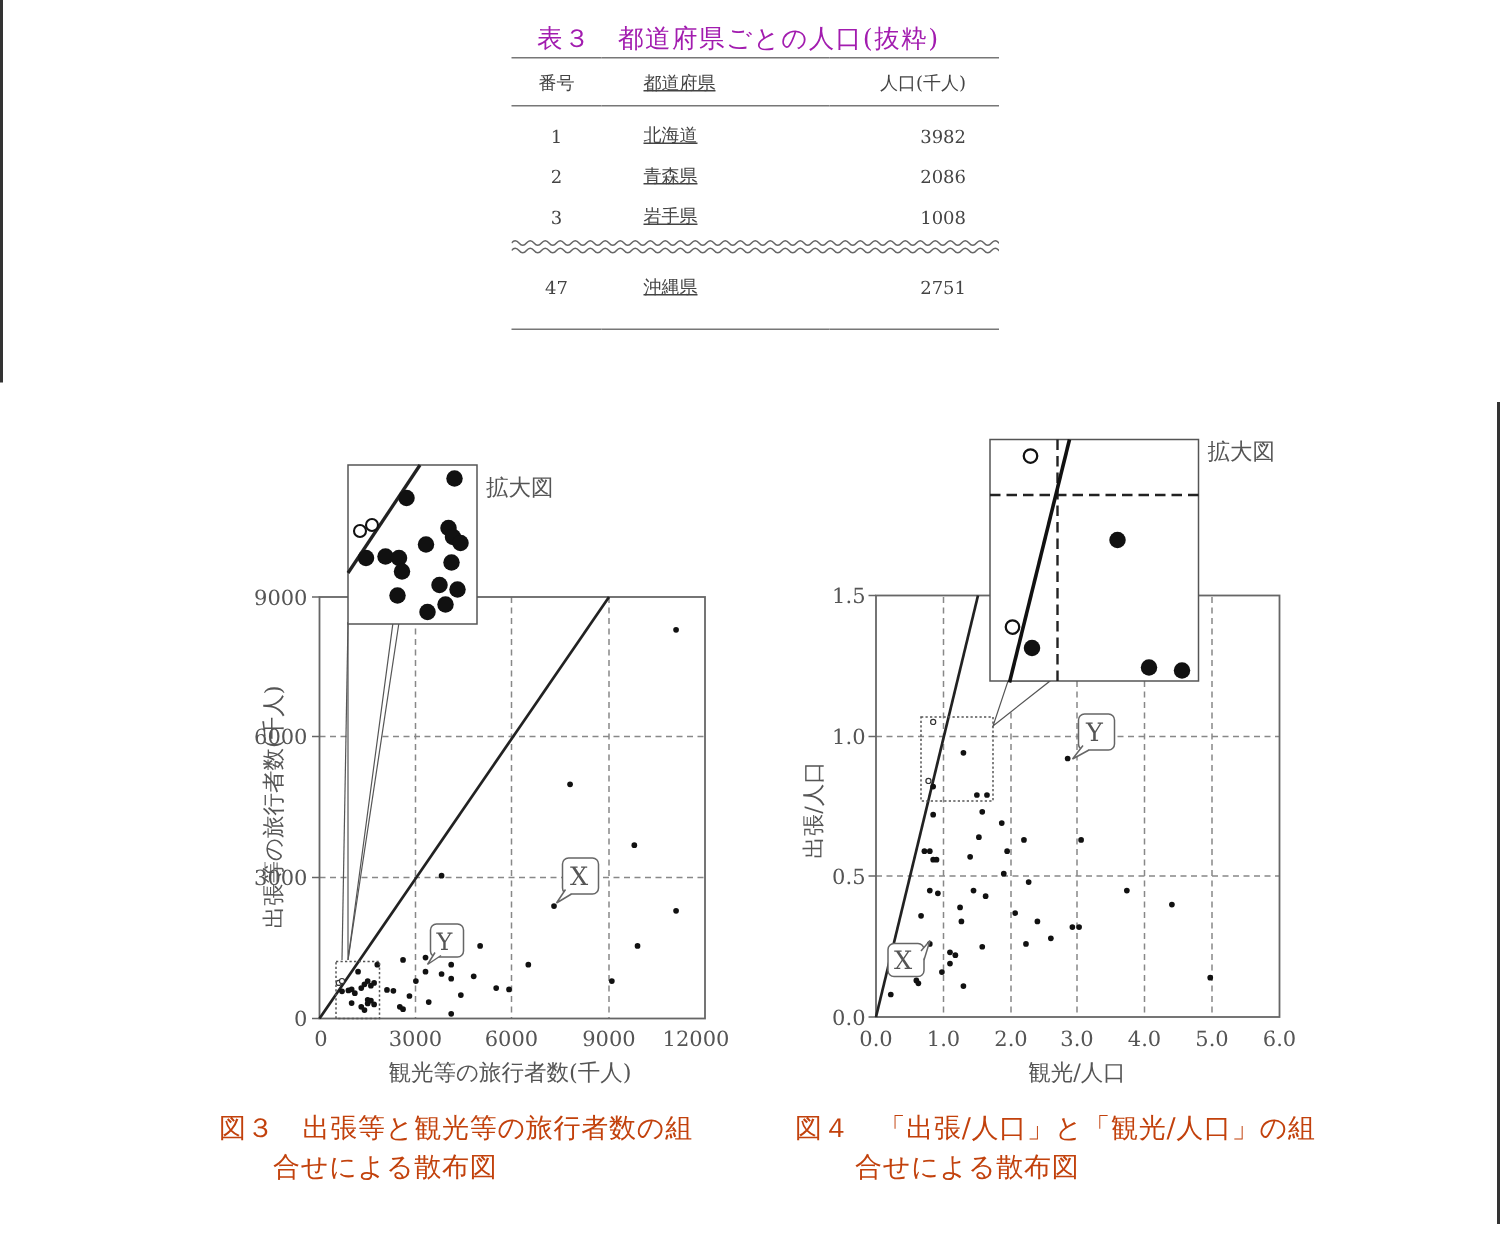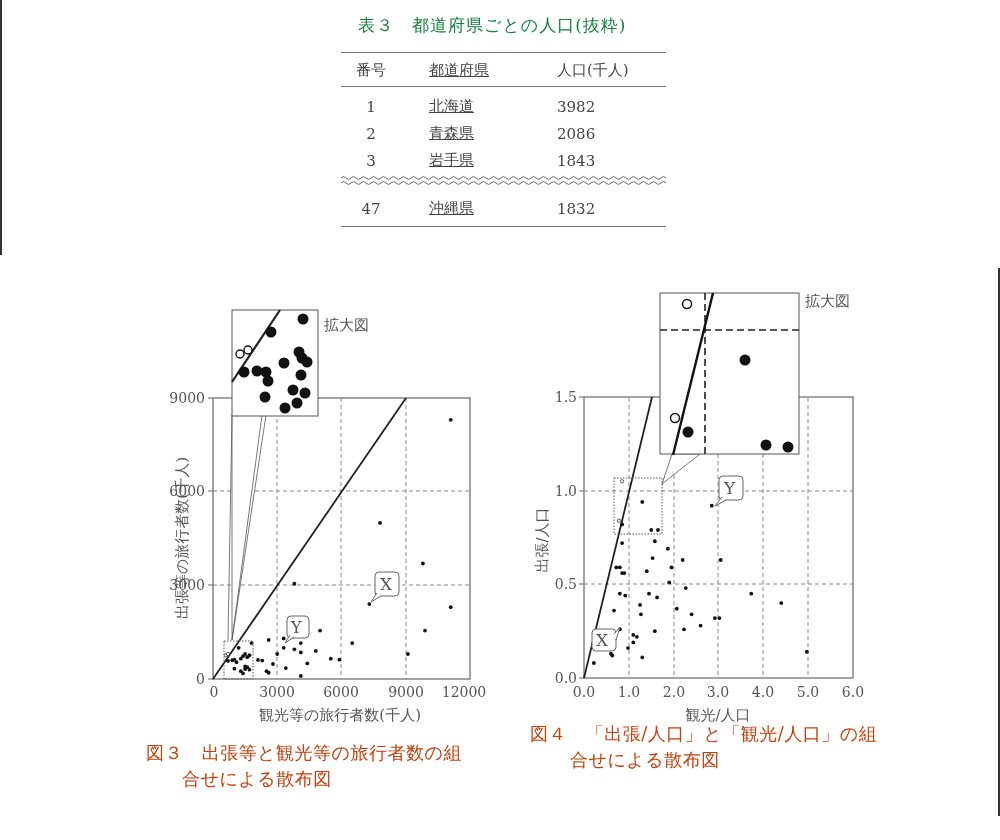--- a/index.html
+++ b/index.html
@@ -5,34 +5,34 @@
   html, body { margin: 0; padding: 0; }
   body {
     width: 1000px; height: 840px; position: relative; overflow: hidden;
     background: #ffffff; color: #333333;
     font-family: "DejaVu Serif", "Liberation Serif", serif;
   }
   .edge-left { position: absolute; left: 0; top: 0; width: 2px; height: 255px; background: #333; }
   .edge-right { position: absolute; left: 998px; top: 268px; width: 2px; height: 548px; background: #333; }
 
   
-  .tbl-title { position: absolute; left: 358px; top: 14px; font-size: 17px; letter-spacing: 1px; color: #15803d; }
+  .tbl-title { position: absolute; left: 358px; top: 14px; font-size: 17px; letter-spacing: 1px; color: #a21caf; }
   .tbl-title .num { margin-right: 18px; }
   table.pop {
-    position: absolute; left: 341px; top: 52px; width: 325px;
-    border-collapse: collapse; font-size: 15px; color: #444;
+    position: absolute; left: 341px; top: 38px; width: 325px;
+    border-collapse: collapse; font-size: 12px; color: #444;
   }
   table.pop th { font-weight: normal; padding: 8px 4px 6px 4px; border-top: 1px solid #777; border-bottom: 1px solid #777; }
   table.pop td { padding: 3px 4px; height: 21px; }
   table.pop .c1 { width: 52px; text-align: center; }
   table.pop .c2 { width: 120px; text-align: left; padding-left: 28px; text-decoration: underline; }
-  table.pop .c3 { text-align: left; padding-right: 22px; }
+  table.pop .c3 { text-align: right; padding-right: 22px; }
   table.pop tr.first td { padding-top: 9px; }
   table.pop tr.gap td { padding: 0; height: 14px; }
-  table.pop tr.last td { border-bottom: 1px solid #777; padding-bottom: 7px; padding-top: 6px; }
+  table.pop tr.last td { border-bottom: 1px solid #777; padding-bottom: 17px; padding-top: 6px; }
 
   svg text { font-family: "DejaVu Serif", "Liberation Serif", serif; fill: #555; }
   .caption { position: absolute; font-size: 18px; color: #c2410c; letter-spacing: 0.5px; line-height: 26px; }
 </style>
 </head>
 <body>
 
 <div class="edge-left"></div>
 <div class="edge-right"></div>
 
@@ -54,34 +54,34 @@
       <td class="c3">3982</td>
     </tr>
     <tr>
       <td class="c1">2</td>
       <td class="c2">青森県</td>
       <td class="c3">2086</td>
     </tr>
     <tr>
       <td class="c1">3</td>
       <td class="c2">岩手県</td>
-      <td class="c3">1843</td>
+      <td class="c3">1008</td>
     </tr>
     <tr class="gap">
       <td colspan="3">
         <svg width="325" height="14" viewBox="0 0 325 14">
           <path id="wv" d="M0 4 q2.5 -3 5 0 t5 0 t5 0 t5 0 t5 0 t5 0 t5 0 t5 0 t5 0 t5 0 t5 0 t5 0 t5 0 t5 0 t5 0 t5 0 t5 0 t5 0 t5 0 t5 0 t5 0 t5 0 t5 0 t5 0 t5 0 t5 0 t5 0 t5 0 t5 0 t5 0 t5 0 t5 0 t5 0 t5 0 t5 0 t5 0 t5 0 t5 0 t5 0 t5 0 t5 0 t5 0 t5 0 t5 0 t5 0 t5 0 t5 0 t5 0 t5 0 t5 0 t5 0 t5 0 t5 0 t5 0 t5 0 t5 0 t5 0 t5 0 t5 0 t5 0 t5 0 t5 0 t5 0 t5 0 t5 0 t5 0" fill="none" stroke="#666" stroke-width="1"></path>
           <use href="#wv" y="5"></use>
         </svg>
       </td>
     </tr>
     <tr class="last">
       <td class="c1">47</td>
       <td class="c2">沖縄県</td>
-      <td class="c3">1832</td>
+      <td class="c3">2751</td>
     </tr>
   </tbody>
 </table>
 
 <svg id="fig3" style="position:absolute;left:0;top:0" width="1000" height="840">
   <g stroke="#888" stroke-width="1" stroke-dasharray="4,3">
     <line x1="277" y1="398" x2="277" y2="679"></line>
     <line x1="341" y1="398" x2="341" y2="679"></line>
     <line x1="406" y1="398" x2="406" y2="679"></line>
     <line x1="213" y1="585" x2="470" y2="585"></line>
@@ -313,16 +313,16 @@
     <text x="853" y="697">6.0</text>
   </g>
   <text x="718" y="720" font-size="15" text-anchor="middle" id="f4xl">観光/人口</text>
   <text transform="translate(547,540) rotate(-90)" font-size="15" text-anchor="middle" id="f4yl">出張/人口</text>
 </svg>
 
 <div class="caption" style="left:146px;top:740px;">
   <span>図３</span>&nbsp;&nbsp;&nbsp;<span>出張等と観光等の旅行者数の組</span><br>
   <span style="padding-left:36px">合せによる散布図</span>
 </div>
-<div class="caption" style="left:530px;top:721px;">
+<div class="caption" style="left:530px;top:740px;">
   <span>図４</span>&nbsp;&nbsp;&nbsp;<span>「出張/人口」と「観光/人口」の組</span><br>
   <span style="padding-left:40px">合せによる散布図</span>
 </div>
 
 </body></html>

